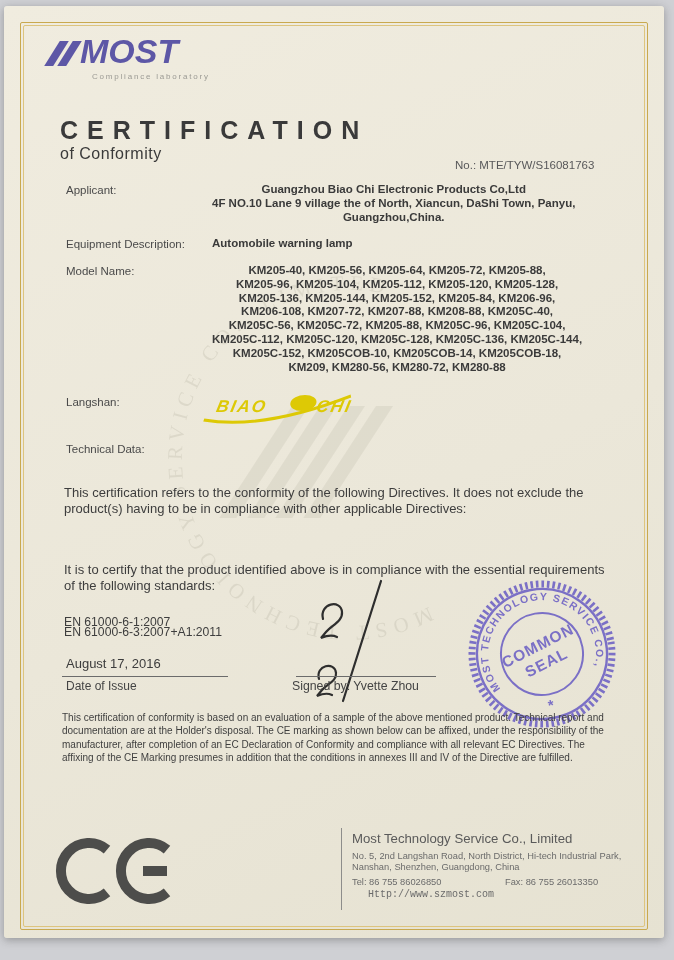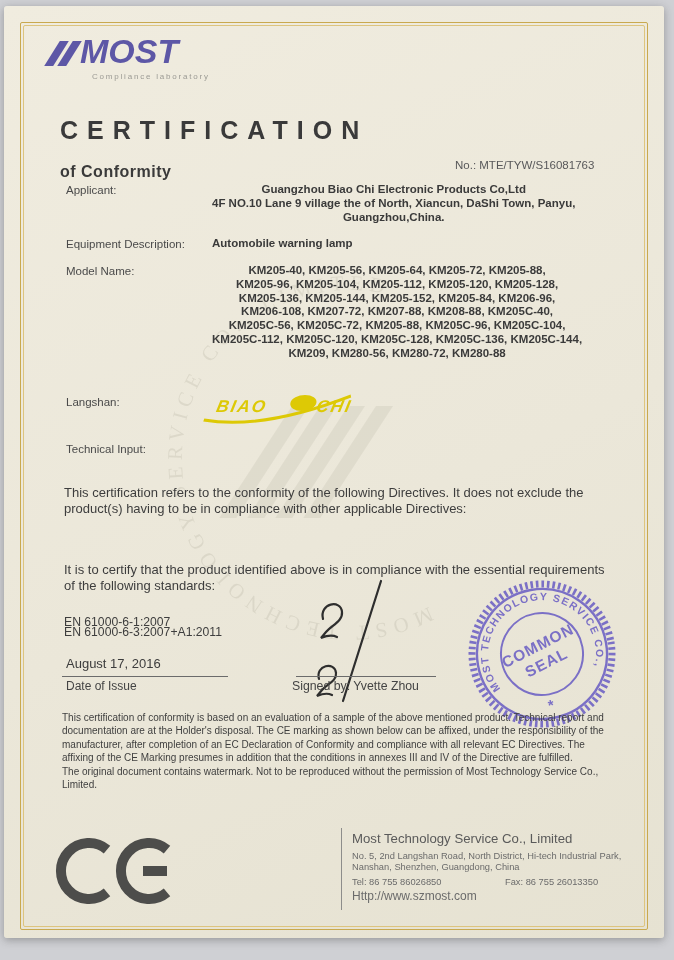--- a/index.html
+++ b/index.html
@@ -33,21 +33,21 @@
     font-size:34px;font-weight:bold;font-style:italic;
     letter-spacing:0px;color:#5d57a6;margin-left:2px;
   }
   .most-tagline{
     position:absolute;left:92px;top:72px;font-size:8px;letter-spacing:1.8px;
     color:#9b9a94;
   }
   
   .title-wrap{position:absolute;left:60px;top:116px;width:490px;text-align:left;color:#3a3a3a;}
   .title-main{font-size:25px;font-weight:bold;letter-spacing:9px;}
-  .title-sub{font-size:16px;font-weight:bold;margin-top:18px;letter-spacing:.5px;}
+  .title-sub{font-size:16px;font-weight:normal;margin-top:0;letter-spacing:.5px;}
   .cert-no{position:absolute;left:455px;top:159px;font-size:11.5px;color:#58585a;}
   
   .flabel{position:absolute;left:66px;font-size:11.5px;color:#4a4a4a;}
   .fvalue{position:absolute;left:212px;font-size:11.5px;font-weight:bold;color:#3a3a3a;line-height:13.8px;text-align:center;}
   .fvalue div{white-space:nowrap;}
   
   .para{position:absolute;left:64px;width:552px;font-size:13px;color:#3d3d3d;line-height:15.5px;}
   .bold-line{position:absolute;left:64px;font-size:12.6px;font-weight:bold;color:#353535;}
   .std-line{position:absolute;left:64px;font-size:12.2px;color:#3d3d3d;}
   
@@ -59,21 +59,21 @@
   
   .fine{position:absolute;left:62px;top:711px;width:556px;font-size:10px;color:#3f3f3f;line-height:13.4px;}
   .fine p{margin:0;}
   
   .footer-divider{position:absolute;left:341px;top:828px;width:1px;height:82px;background:#8d8d8b;}
   .f-company{position:absolute;left:352px;top:831px;font-size:13.2px;color:#5a5a5a;}
   .f-addr1{position:absolute;left:352px;top:851px;font-size:9.3px;color:#6b6b6b;}
   .f-addr2{position:absolute;left:352px;top:862px;font-size:9.3px;color:#6b6b6b;}
   .f-tel{position:absolute;left:352px;top:877px;font-size:9.3px;color:#6b6b6b;}
   .f-fax{position:absolute;left:505px;top:877px;font-size:9.3px;color:#6b6b6b;}
-  .f-web{position:absolute;left:352px;top:889px;font-size:12px;color:#6b6b6b;}
+  .f-web{position:absolute;left:368px;top:889px;font-size:10px;color:#6b6b6b;font-family:Liberation Mono, monospace;}
   
   .trademark-svg{position:absolute;left:203px;top:386px;}
   .signature-svg{position:absolute;left:293px;top:577px;}
   .seal-svg{position:absolute;left:462px;top:574px;transform:rotate(-10deg);opacity:.88;}
   .ce-svg{position:absolute;left:55px;top:831px;}
   .watermark-svg{position:absolute;left:150px;top:258px;opacity:.12;pointer-events:none;}
 </style>
 </head>
 <body>
 
@@ -123,34 +123,35 @@
   <div class="fvalue" style="top:237px;">Automobile warning lamp</div>
 
   <div class="flabel" style="top:265px;">Model Name:</div>
   <div class="fvalue" style="top:264px;">
     <div>KM205-40, KM205-56, KM205-64, KM205-72, KM205-88,</div>
     <div>KM205-96, KM205-104, KM205-112, KM205-120, KM205-128,</div>
     <div>KM205-136, KM205-144, KM205-152, KM205-84, KM206-96,</div>
     <div>KM206-108, KM207-72, KM207-88, KM208-88, KM205C-40,</div>
     <div>KM205C-56, KM205C-72, KM205-88, KM205C-96, KM205C-104,</div>
     <div>KM205C-112, KM205C-120, KM205C-128, KM205C-136, KM205C-144,</div>
+    <div>KM205C-152, KM205COB-10, KM205COB-14, KM205COB-18,</div>
     <div>KM209, KM280-56, KM280-72, KM280-88</div>
   </div>
 
   <div class="flabel" style="top:396px;">Langshan:</div>
   <svg class="trademark-svg" width="175" height="44" viewBox="0 0 175 44">
     <g transform="skewX(-12)">
       <path d="M8,34 Q70,44 150,10" stroke="#ddc905" stroke-width="3" fill="none"></path>
       <ellipse cx="104" cy="17" rx="13" ry="8" fill="#ddc905"></ellipse>
       <text x="18" y="26" font-size="17" font-weight="bold" font-style="italic" fill="#ddc905" letter-spacing="2">BIAO</text>
       <text x="118" y="26" font-size="17" font-weight="bold" font-style="italic" fill="#ddc905" letter-spacing="2">CHI</text>
     </g>
   </svg>
 
-  <div class="flabel" style="top:443px;">Technical Input:</div>
+  <div class="flabel" style="top:443px;">Technical Data:</div>
 
   <div class="para" style="top:485px;">This certification refers to the conformity of the following Directives. It does not exclude the product(s) having to be in compliance with other applicable Directives:</div>
   <div class="para" style="top:562px;">It is to certify that the product identified above is in compliance with the essential requirements of the following standards:</div>
   <div class="std-line" style="top:597px;margin-top:28px;">EN 61000-6-3:2007+A1:2011</div>
   <div class="std-line" style="top:615px;">EN 61000-6-1:2007</div>
 
   <svg class="signature-svg" width="112" height="128" viewBox="0 0 112 128">
     <g stroke="#2e2e2e" stroke-width="2.2" fill="none" stroke-linecap="round">
       <path d="M88,4 L50,124"></path>
       <path d="M30,42 c-4,-16 18,-20 19,-7 c1,9 -10,13 -16,20 l-5,6 c7,-3 12,-3 16,-1"></path>
@@ -178,21 +179,20 @@
   </svg>
 
   <div class="issue-date">August 17, 2016</div>
   <div class="date-rule"></div>
   <div class="date-label">Date of Issue</div>
   <div class="sign-rule"></div>
   <div class="sign-label">Signed by: Yvette Zhou</div>
 
   <div class="fine">
     <p>This certification of conformity is based on an evaluation of a sample of the above mentioned product. Technical report and documentation are at the Holder's disposal. The CE marking as shown below can be affixed, under the responsibility of the manufacturer, after completion of an EC Declaration of Conformity and compliance with all relevant EC Directives. The affixing of the CE Marking presumes in addition that the conditions in annexes III and IV of the Directive are fulfilled.</p>
-    <p>The original document contains watermark. Not to be reproduced without the permission of Most Technology Service Co., Limited.</p>
   </div>
 
   <svg class="ce-svg" width="118" height="80" viewBox="0 0 118 80">
     <g stroke="#4d4d4b" stroke-width="10" fill="none">
       <path d="M52,18.6 A28,28 0 1 0 52,61.4"></path>
       <path d="M112,18.6 A28,28 0 1 0 112,61.4"></path>
       <path d="M88,40 L112,40"></path>
     </g>
   </svg>
   <div class="footer-divider"></div>

